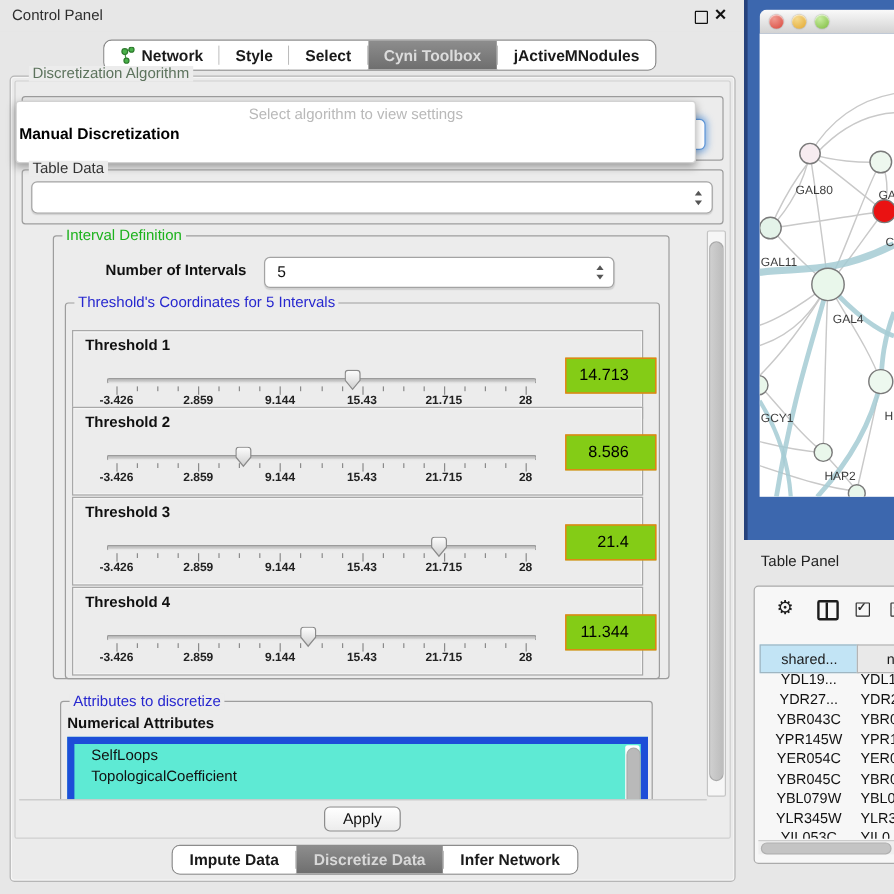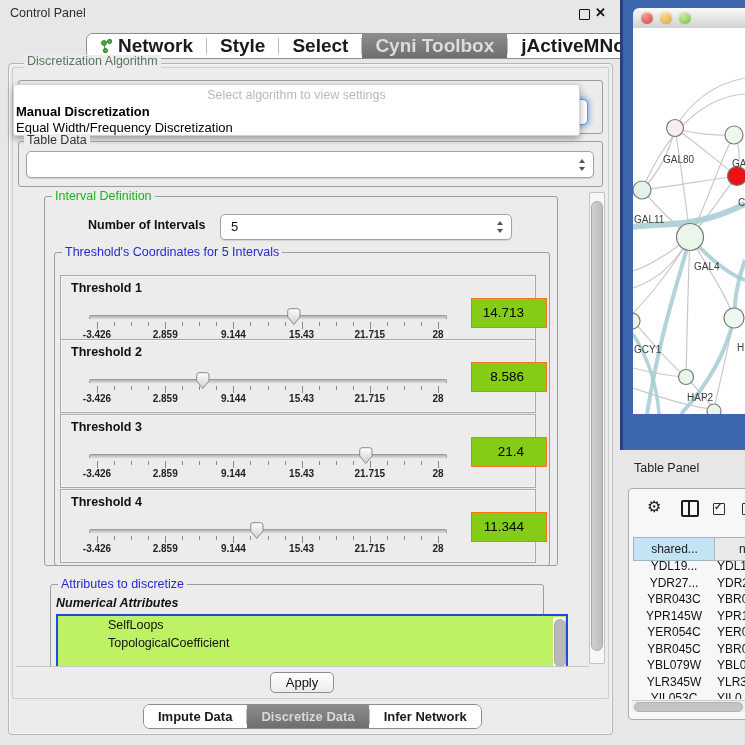--- a/index.html
+++ b/index.html
@@ -11,21 +11,21 @@
   .dock-title{left:10px;top:6px;font-size:12.5px;color:#2e2e2e;}
   .float-ico{left:579px;top:9px;width:9px;height:9px;border:1.6px solid #111;border-radius:1px;}
   .close-ico{left:595px;top:5px;font-size:13px;font-weight:bold;color:#111;}
   .dock-panel{left:8px;top:63px;width:603px;height:670px;border:1px solid #b6b6b6;
     border-radius:4px;background:#ebebeb;box-shadow:inset 0 0 0 1px #f6f6f6;}
   .content-panel{left:12px;top:67px;width:595px;height:630px;background:#ececec;
     border:1px solid #cfcfcf;border-radius:2px;}
   
   #top-tabs{left:86px;top:33px;height:24px;display:flex;align-items:stretch;
     border:1px solid #8c8c8c;border-radius:7px;background:#fff;overflow:hidden;}
-  .ttab{display:flex;align-items:center;padding:0 13px;font-size:19px;font-weight:bold;
+  .ttab{display:flex;align-items:center;padding:0 13px;font-size:13px;font-weight:bold;
     color:#1a1a1a;background:#fff;white-space:nowrap;}
   .ttab.sel{background:linear-gradient(#8d8d8d,#6e6e6e);color:#dcdcdc;}
   .tsep{width:1px;background:#bcbcbc;margin:4px 0;}
   
   .group{border:1px solid #9d9d9d;border-radius:3px;}
   .gtitle{font-size:12.5px;background:#ececec;padding:0 3px;line-height:13px;white-space:nowrap;}
   .green{color:#1db21d;} .blue{color:#2727cf;} .dark{color:#333;}
   
   .combo{background:#fff;border:1px solid #a3a3a3;border-radius:5px;
     box-shadow:0 1px 1px rgba(0,0,0,.12);font-size:13px;color:#111;}
@@ -49,21 +49,21 @@
   .thr-panel{position:absolute;left:44px;width:474px;height:72px;border:1px solid #a8a8a8;
     background:#ececec;box-shadow:inset 0 0 0 1px #f5f5f5;}
   .thr-label{position:absolute;left:10px;top:5px;font-size:12.5px;font-weight:bold;color:#111;}
   .track{position:absolute;left:28px;top:39px;width:356px;height:3px;border-radius:2px;
     background:linear-gradient(#b3b3b3,#dedede);border:1px solid #9b9b9b;border-bottom-color:#e8e8e8;}
   .tick{position:absolute;width:1px;background:#8a8a8a;}
   .ticklab{position:absolute;top:53px;transform:translateX(-50%);font-size:10px;font-weight:bold;color:#222;white-space:nowrap;}
   .valbox{position:absolute;left:410px;top:22px;width:52px;height:28px;background:#84cc16;
     border:1px solid #f97316;font-size:13.5px;color:#000;text-align:right;line-height:28px;padding-right:22px;}
   
-  .listbox{background:#bef264;border:2px solid #1d4ed8;overflow:hidden;padding-left:36px;}
+  .listbox{background:#5eead4;border:6px solid #1d4ed8;overflow:hidden;}
   .listitem{font-size:12.5px;color:#111;padding:2px 0 2px 14px;white-space:nowrap;}
   
   .pushbtn{background:linear-gradient(#ffffff,#ececec);border:1px solid #8d8d8d;border-radius:5px;
     font-size:13px;color:#111;text-align:center;}
   #bottom-tabs{left:143px;top:704px;height:23px;display:flex;border:1px solid #8c8c8c;
     border-radius:7px;background:#fff;overflow:hidden;}
   .btab{display:flex;align-items:center;padding:0 14px;font-size:13px;font-weight:bold;color:#1a1a1a;background:#fff;}
   .btab.sel{background:linear-gradient(#8d8d8d,#6e6e6e);color:#d8d8d8;}
   
   #net-frame{left:620px;top:0;width:125px;height:450px;background:#3c67ae;border-left:3px solid #26427c;}
@@ -129,21 +129,20 @@
 
   <div class="abs group" style="left:18px;top:80px;width:583px;height:52px;"></div>
   <span class="abs gtitle" style="left:24px;top:55px;color:#5d735d;">Discretization Algorithm</span>
   <div class="abs combo" style="left:26px;top:99px;width:560px;height:24px;border-color:#5f96d8;box-shadow:0 0 5px 2px rgba(90,150,220,.65);">
     <span class="spin"></span>
   </div>
 
   <div class="abs" id="algo-popup">
     <div class="abs pp-placeholder">Select algorithm to view settings</div>
     <div class="abs pp-opt1">Manual Discretization</div>
-    <div class="abs pp-opt2">Equal Width/Frequency Discretization</div>
   </div>
 
   <div class="abs group" style="left:18px;top:141px;width:583px;height:44px;"></div>
   <span class="abs gtitle dark" style="left:24px;top:134px;">Table Data</span>
   <div class="abs combo" style="left:26px;top:151px;width:566px;height:25px;">
     <span class="spin"></span>
   </div>
 
   <div class="abs" id="scrollview">
 
@@ -320,21 +319,21 @@
               </linearGradient>
             </defs>
             <path d="M3,0.7 L10.5,0.7 Q13,0.7 13,3.2 L13,9 L6.8,16.5 L0.7,9 L0.7,3.2 Q0.7,0.7 3,0.7 Z" fill="url(#tg3)" stroke="#8a8a8a"></path>
           </svg>
           <div class="valbox">11.344</div>
         </div>
       </div>
 
     <div class="abs group" style="left:34px;top:394px;width:492px;height:120px;"></div>
     <span class="abs gtitle blue" style="left:42px;top:388px;">Attributes to discretize</span>
-    <span class="abs" style="left:40px;top:406px;font-size:12.5px;font-weight:bold;color:#111;font-style:italic;">Numerical Attributes</span>
+    <span class="abs" style="left:40px;top:406px;font-size:12.5px;font-weight:bold;color:#111;">Numerical Attributes</span>
     <div class="abs listbox" style="left:40px;top:424px;width:472px;height:52px;">
       <div id="attr-items">
           <div class="listitem">SelfLoops</div>
           <div class="listitem">TopologicalCoefficient</div>
         </div>
       <div class="abs vscroll" style="right:1px;top:1px;width:12px;height:50px;border:none;background:#fdfdfd;">
         <div class="vthumb" style="top:2px;height:46px;background:#b9b9b9;"></div>
       </div>
     </div>
   </div>

